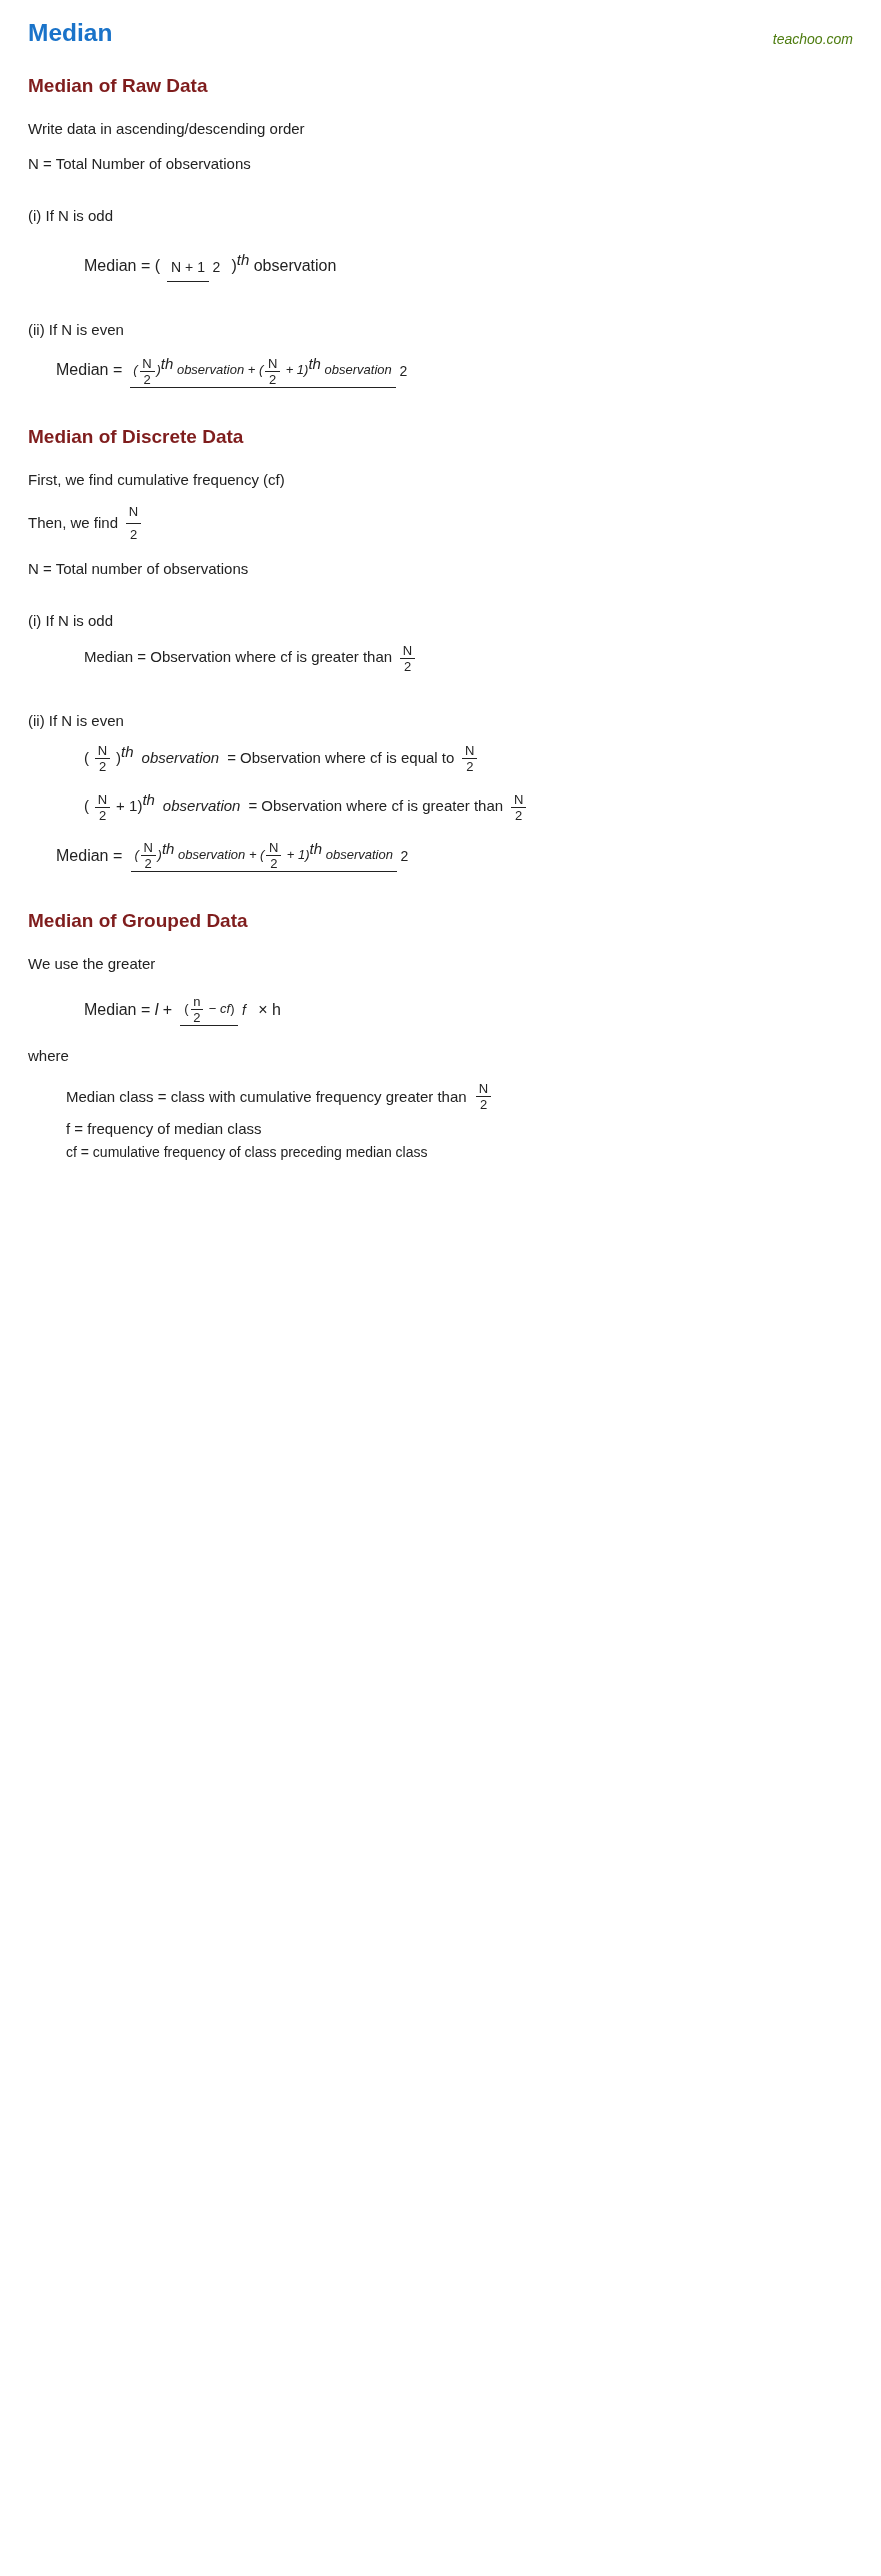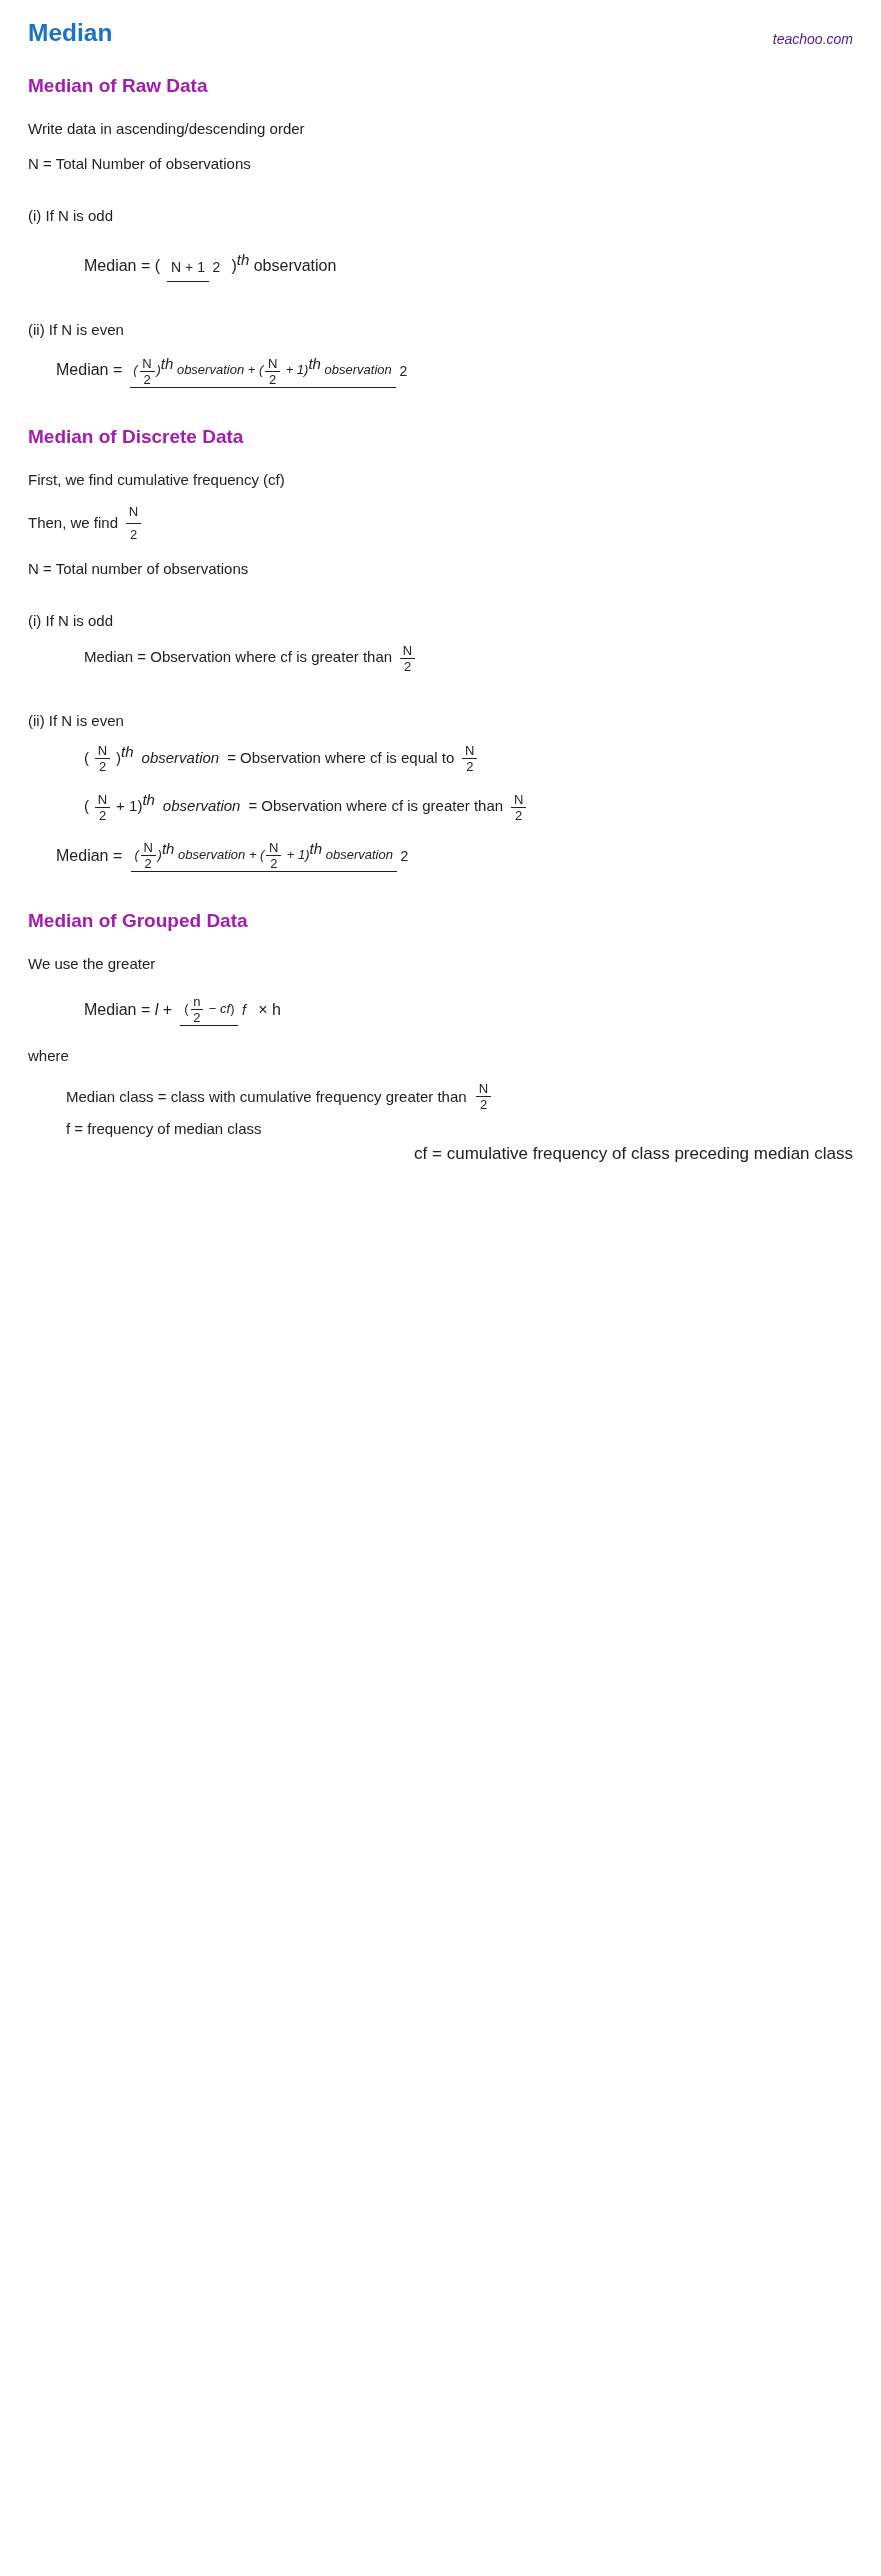--- a/index.html
+++ b/index.html
@@ -17,27 +17,27 @@
       align-items: flex-end;
       margin-bottom: 28px;
     }
     .page-title {
       font-size: 24.5px;
       font-weight: bold;
       color: #1a73c9;
     }
     .brand {
       font-size: 14px;
-      color: #4c1d95;
+      color: #4d7c0f;
       font-style: italic;
     }
     .section-title {
       font-size: 19px;
       font-weight: bold;
-      color: #a21caf;
+      color: #7f1d1d;
       margin-bottom: 19px;
       margin-top: 9.4px;
     }
     .section {
       margin-bottom: 38px;
     }
     .para {
       margin-bottom: 9.4px;
       font-size: 15px;
       line-height: 1.7;
@@ -246,17 +246,17 @@
     <span>Median class = class with cumulative frequency greater than</span>
     <span class="frac" style="display:inline-flex;flex-direction:column;align-items:center;vertical-align:middle;margin:0 3.8px;">
       <span class="num">N</span>
       <span class="den">2</span>
     </span>
   </div>
 
   <div style="margin: 7.5px 0 7.5px 38px; font-size:15px;">
     <span>f = frequency of median class</span>
   </div>
-  <div style="margin: 7.5px 0 7.5px 38px; font-size:17px;text-align:right;">
+  <div style="margin: 7.5px 0 7.5px 38px; font-size:14px;">
     <span>cf =  cumulative frequency of class preceding median class</span>
   </div>
 </div>
 
 
 </body></html>

